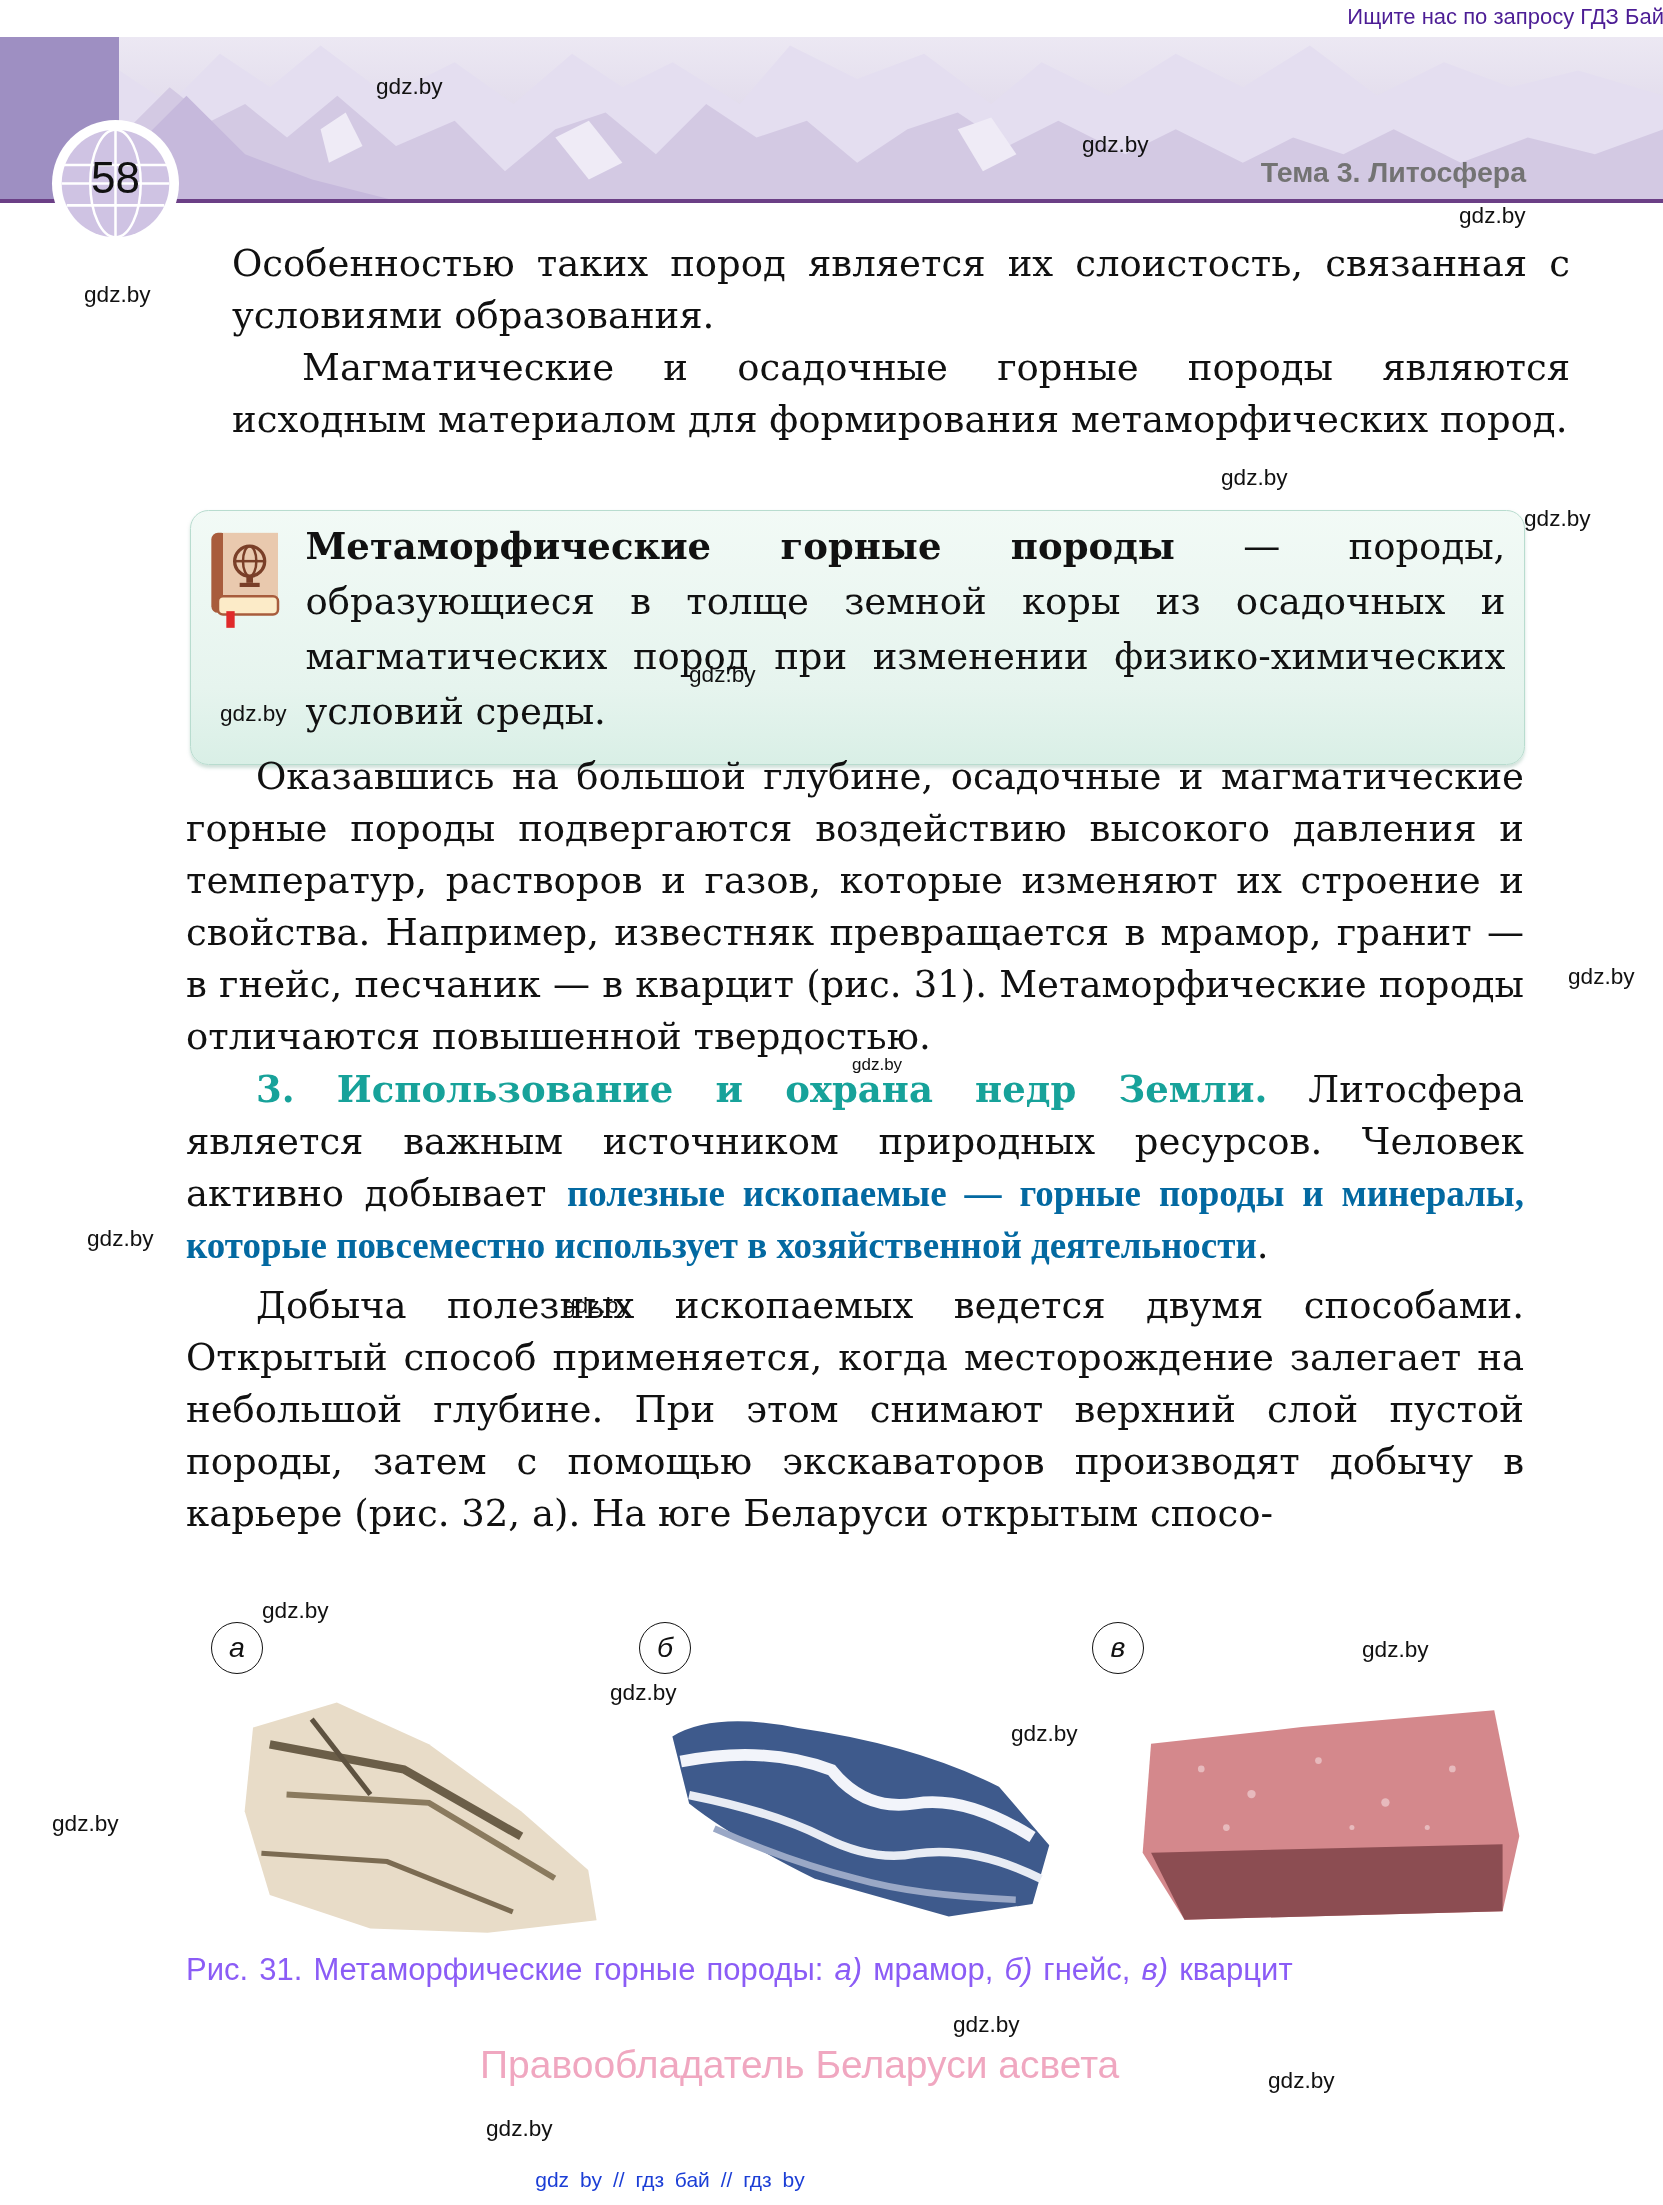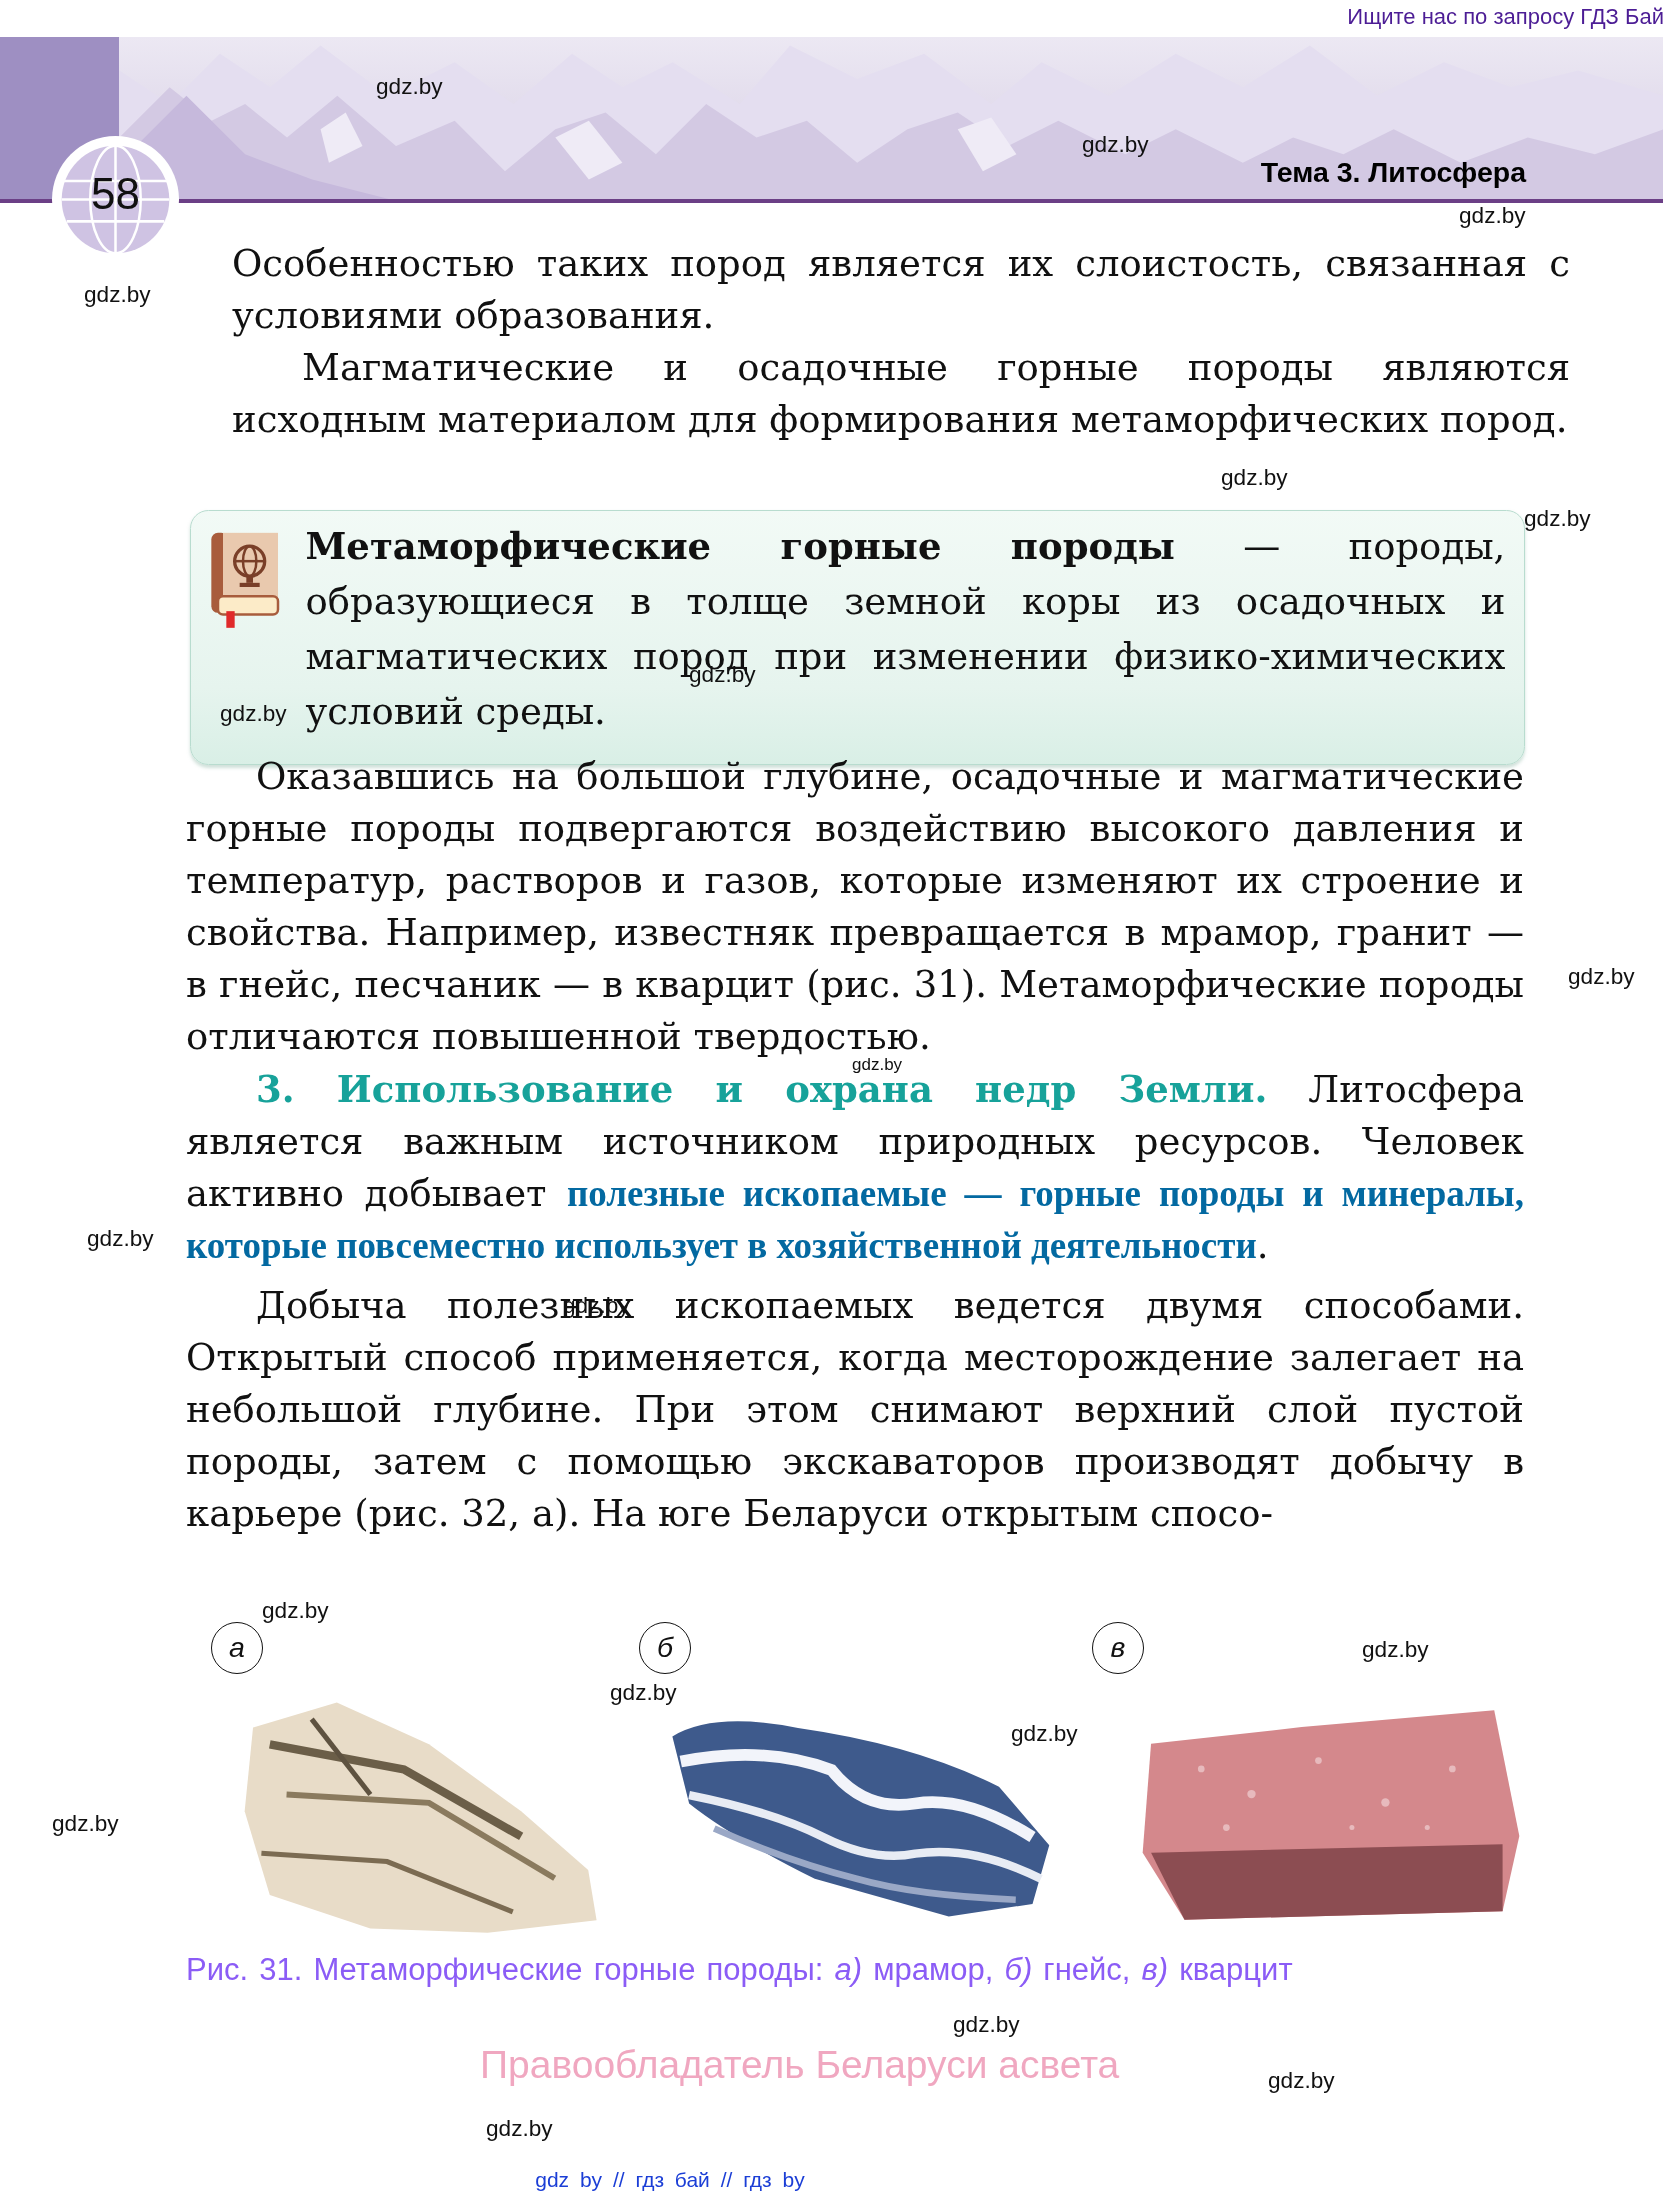--- a/index.html
+++ b/index.html
@@ -8,27 +8,27 @@
 
   .top-banner { position: absolute; top: 0; left: 0; width: 1664px; height: 34px; text-align: right;
     font-family: "Liberation Sans", sans-serif; font-size: 22px; color: #4c1d95; line-height: 34px; }
 
   .header { position: absolute; top: 37px; left: 0; width: 1664px; height: 166px; overflow: hidden;
     background: linear-gradient(180deg, #ece8f3 0%, #e2dcec 45%, #d6cde6 100%); }
   .header .side-block { position: absolute; left: 0; top: 0; width: 119px; height: 166px; background: #9e8fc2; }
   .header svg.mountains { position: absolute; left: 119px; top: 0; }
   .header .rule { position: absolute; left: 0; bottom: 0; width: 1664px; height: 4.2px; background: #6b3f86; }
 
-  .page-circle { position: absolute; left: 52px; top: 136px; width: 127px; height: 127px; border-radius: 50%;
+  .page-circle { position: absolute; left: 52px; top: 120px; width: 127px; height: 127px; border-radius: 50%;
     background: #ffffff; display: flex; align-items: center; justify-content: center; }
   .page-circle .globe { position: absolute; left: 8.4px; top: 8.4px; width: 111px; height: 111px; }
   .page-number { position: relative; font-family: "Liberation Sans", sans-serif; font-size: 44px; color: #111; margin-top: -11.7px; }
 
   .chapter-title { position: absolute; right: 138px; top: 156px; font-family: "Liberation Sans", sans-serif;
-    font-weight: bold; font-size: 28.5px; color: #000000; }
+    font-weight: bold; font-size: 28.5px; color: #737373; }
 
   .wm { position: absolute; font-family: "Liberation Sans", sans-serif; font-size: 22.6px; color: #111; white-space: nowrap; }
   .wm.small { font-size: 17px; }
 
   .text-block { position: absolute; left: 186px; width: 1338px; font-size: 37px; line-height: 52px; text-align: justify; }
   .para { text-indent: 70px; }
   .para.noindent { text-indent: 0; }
   .teal { color: #17a29a; font-weight: bold; }
   .blue { color: #0369a1; font-weight: bold; font-family: Liberation Serif, serif; }
 

